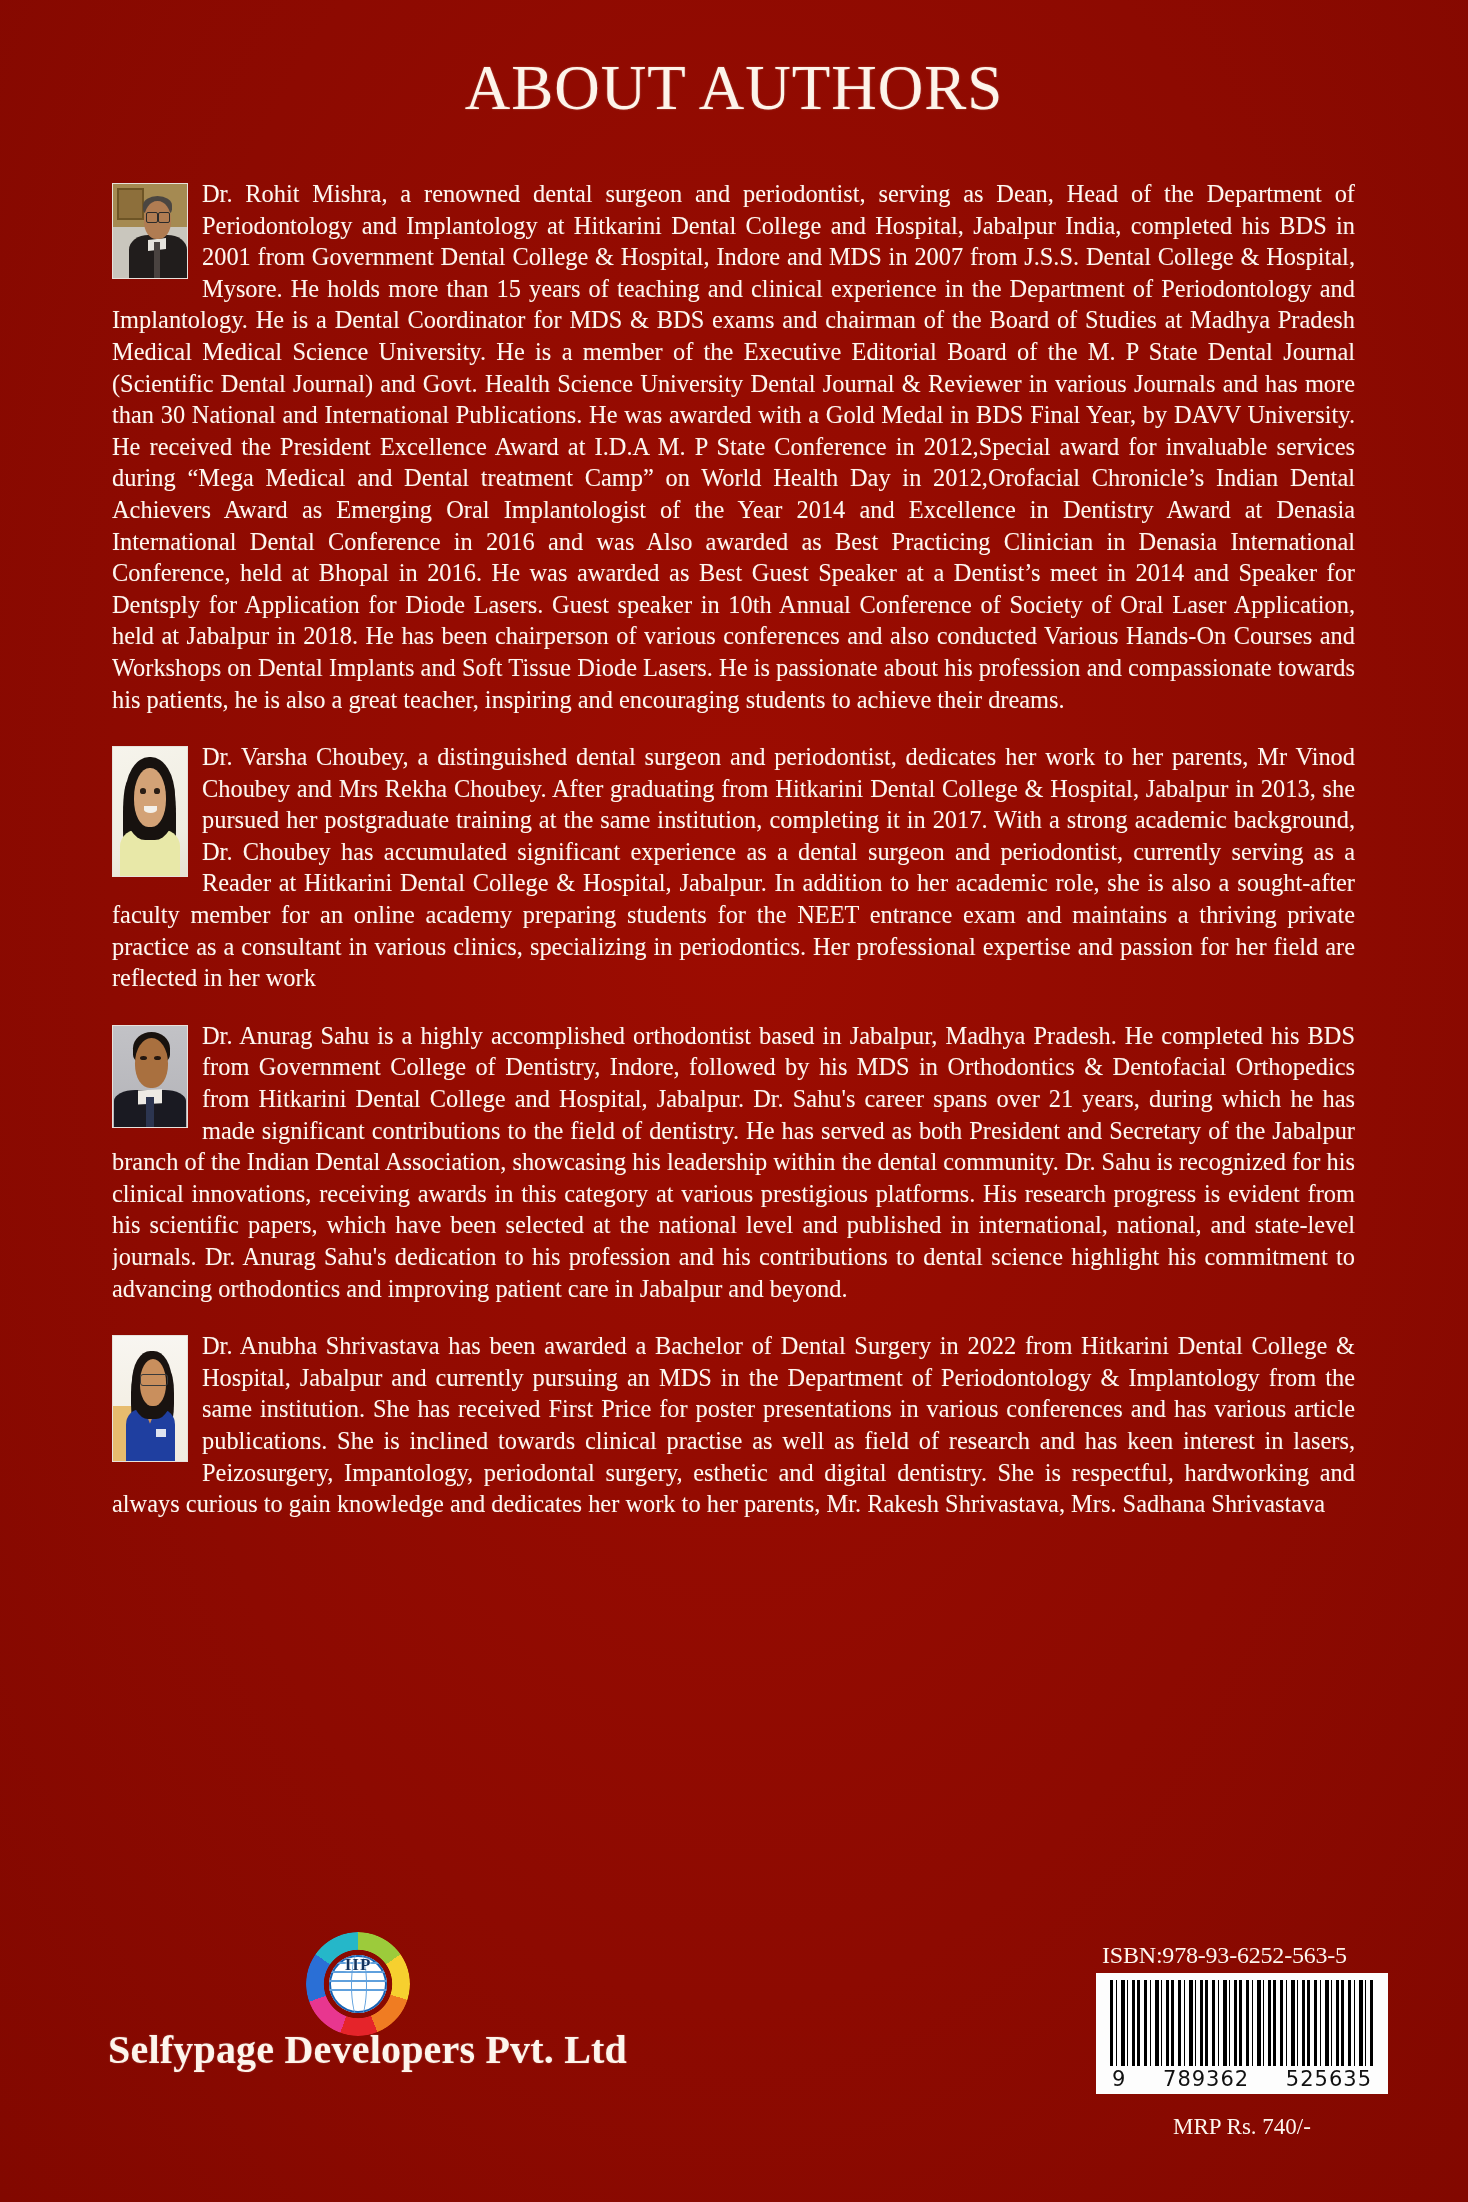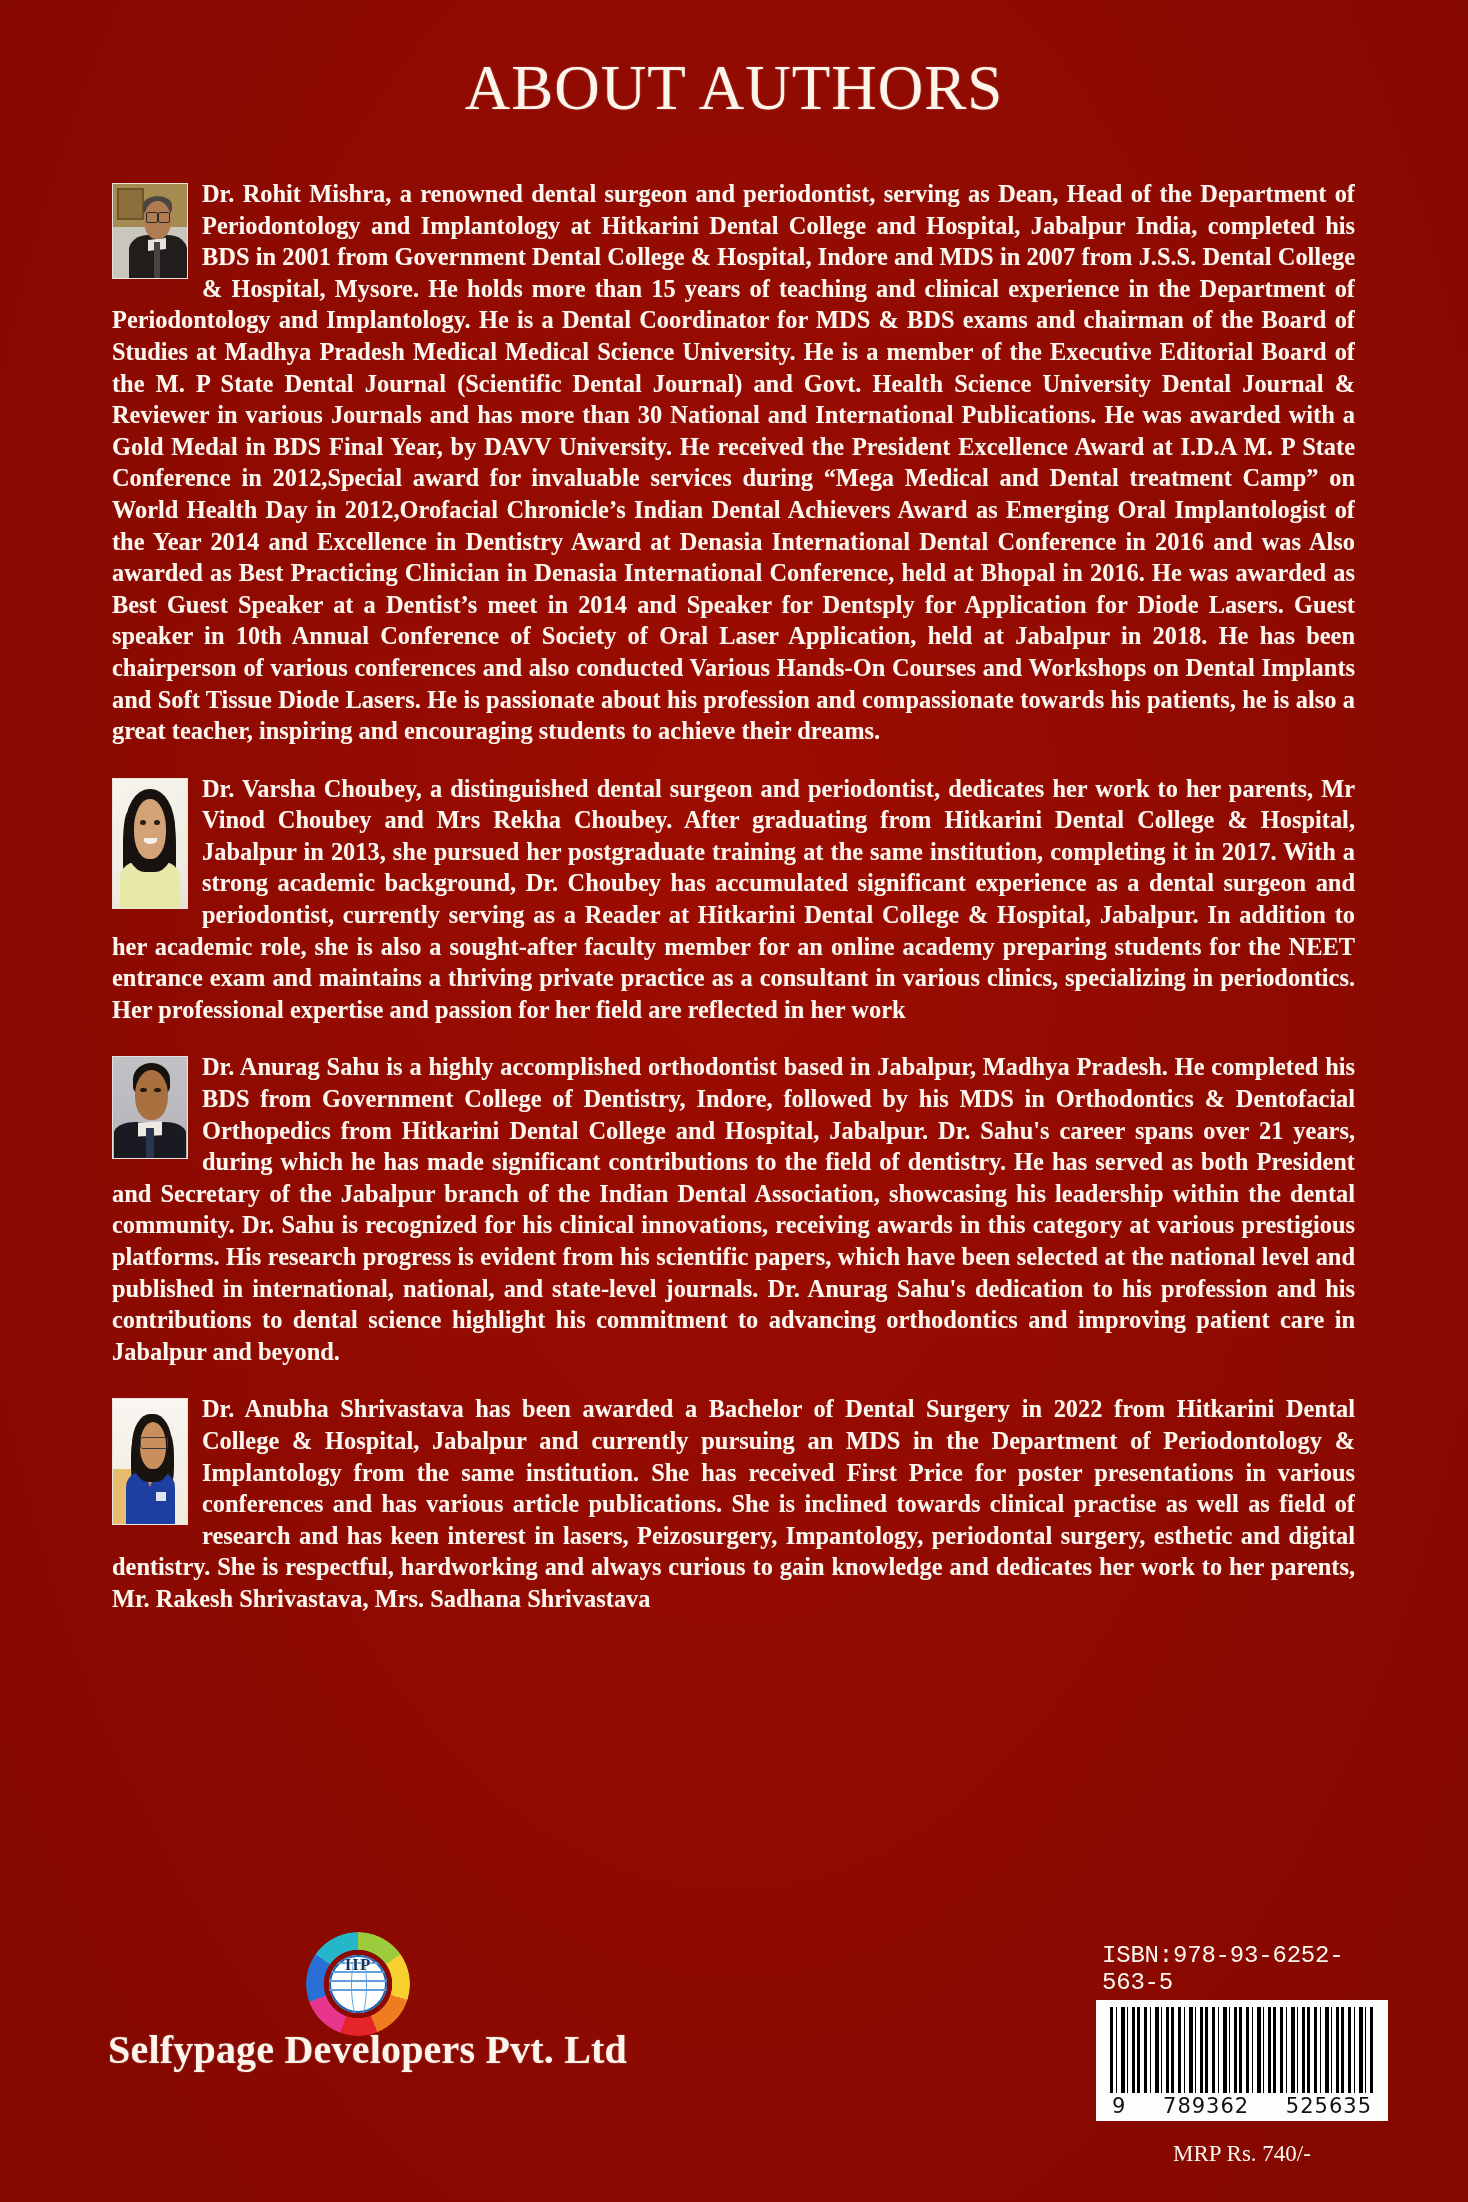--- a/index.html
+++ b/index.html
@@ -42,21 +42,20 @@
   .body-area {
     position: absolute;
     left: 112px;
     right: 113px;
     top: 178px;
   }
 
   .bio {
     margin-bottom: 26px;
     overflow: hidden;
-    font-weight: bold;
   }
   .bio p {
     margin: 0;
     text-align: justify;
     text-justify: inter-word;
     font-size: 24.4px;
     line-height: 31.6px;
     color: #fdf7f0;
     text-shadow: 0 0 1px rgba(255,255,255,0.25);
     hyphens: none;
@@ -196,21 +195,20 @@
     width: 292px;
     text-align: center;
   }
   .isbn-text {
     font-size: 24px;
     color: #fdf6ee;
     letter-spacing: -0.2px;
     margin-bottom: 4px;
     text-align: left;
     padding-left: 6px;
-    font-family: Liberation Mono, monospace;
   }
   .barcode {
     background: #fdfdfd;
     padding: 7px 14px 3px;
     box-sizing: border-box;
   }
   .bars {
     height: 86px;
     width: 100%;
     background-repeat: no-repeat;

